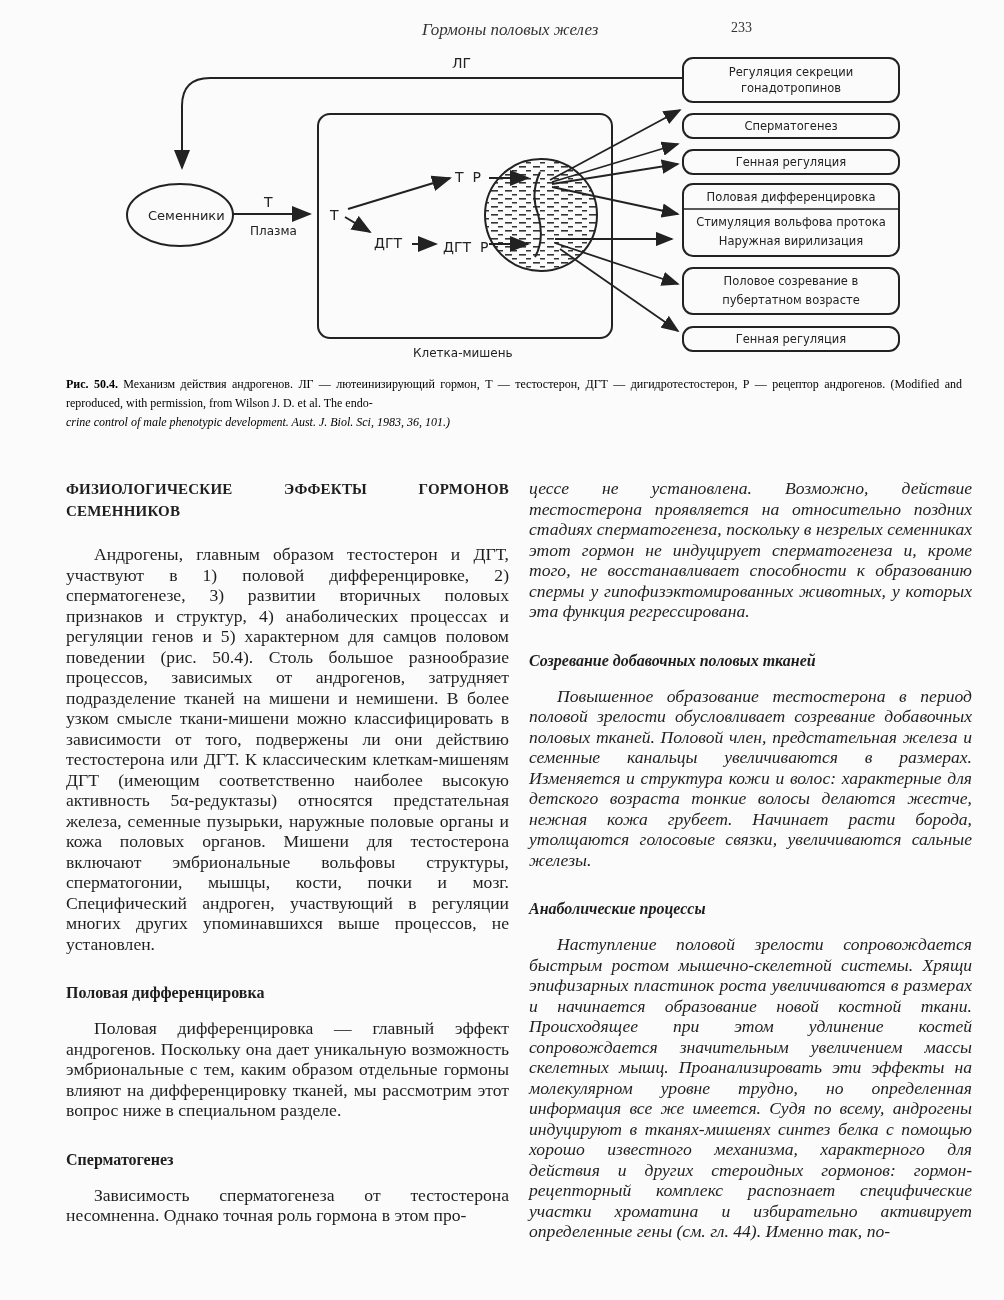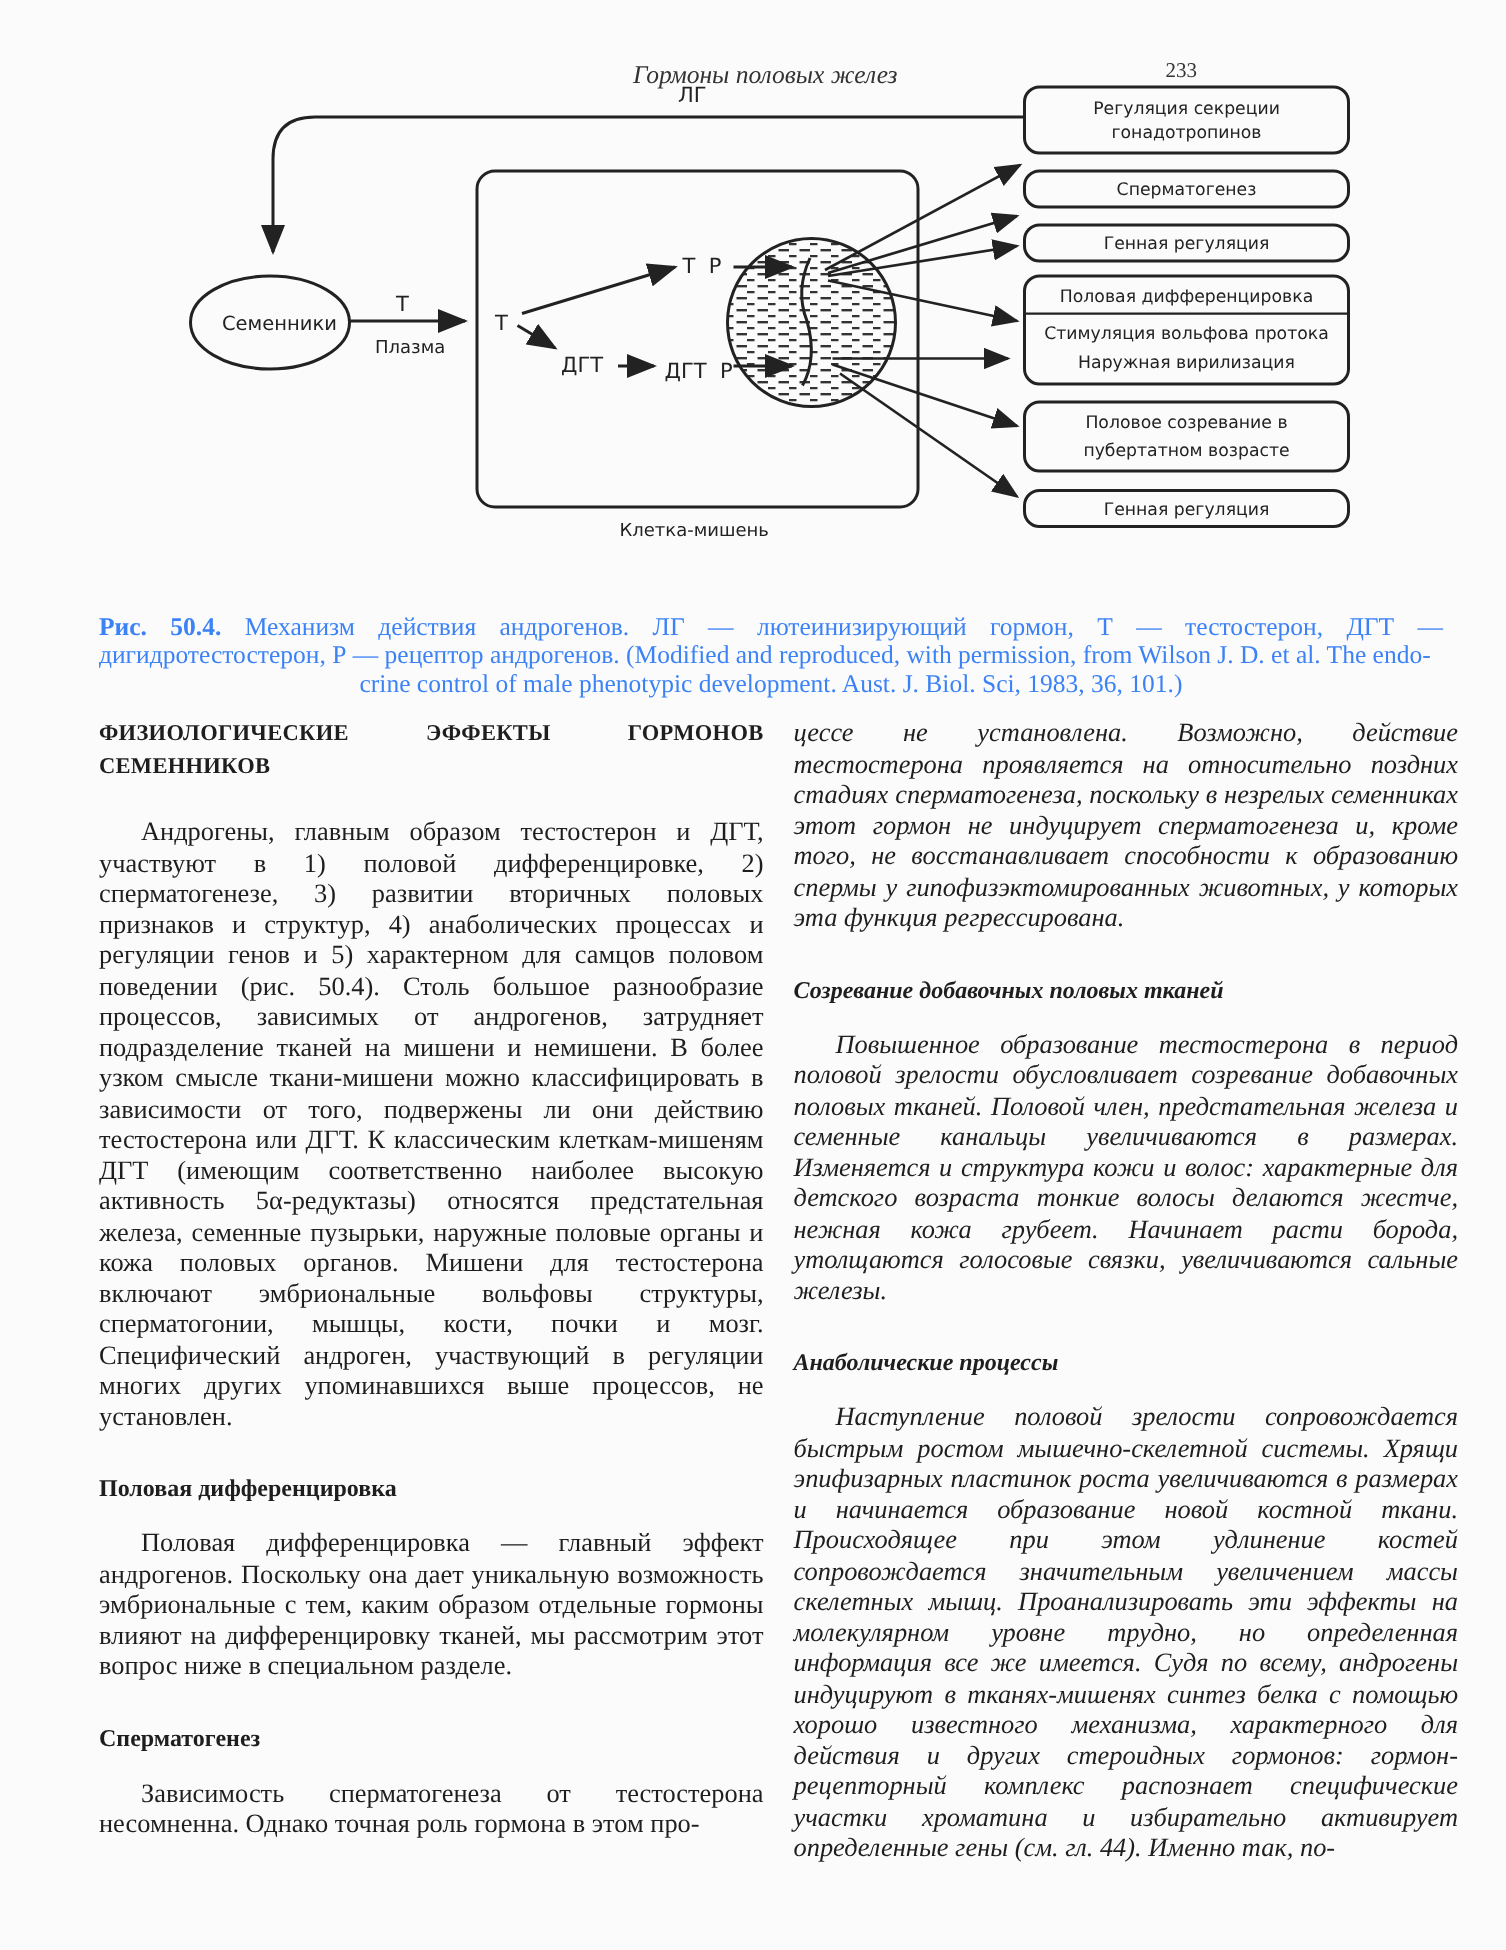--- a/index.html
+++ b/index.html
@@ -1,29 +1,29 @@
 <!DOCTYPE html>
 <html><head>
 <meta charset="utf-8">
 <style>
   html, body { margin: 0; padding: 0; background: #fbfbfb; }
   body { width: 1004px; height: 1300px; position: relative; overflow: hidden;
          font-family: "Liberation Serif", "DejaVu Serif", serif; color: #1e1e1e; }
-  .running-head { position: absolute; top: 40px; left: 0; width: 824px; height: 24px; padding-left: 46px; }
+  .running-head { position: absolute; top: 20px; left: 0; width: 824px; height: 24px; }
   .running-title { position: absolute; left: 422px; top: 0; font-style: italic; font-size: 17px; color: #333; }
   .page-num { position: absolute; right: 72px; top: 0; font-size: 14px; color: #333; }
 
   .figure { position: absolute; left: 0; top: 44px; width: 976px; height: 320px; }
   .figure svg { position: absolute; left: 0; top: 0; }
   .fig-text { font-family: "DejaVu Sans", "Liberation Sans", sans-serif; fill: #222; }
 
-  .caption { position: absolute; left: 66px; top: 408px; width: 896px; font-size: 17px; line-height: 19px;
-             text-align: justify; color: #3b82f6; }
+  .caption { position: absolute; left: 66px; top: 375px; width: 896px; font-size: 12px; line-height: 19px;
+             text-align: justify; color: #000000; }
   .caption .lbl { font-weight: bold; }
-  .caption .last { text-align: center; display: block; }
+  .caption .last { text-align: left; display: block; font-style: italic; }
 
   .col { position: absolute; width: 443px; font-size: 17.6px; line-height: 20.5px; text-align: justify; }
   .col-left { left: 66px; top: 478px; }
   .col-right { left: 529px; top: 478px; font-style: italic; }
   .col p { margin: 0; text-indent: 28px; }
   .col p.cont { text-indent: 0; }
   .section-title { font-weight: bold; font-size: 15px; line-height: 22px; margin: 0 0 22px 0; text-transform: uppercase; letter-spacing: 0.2px; }
   .subhead { font-weight: bold; font-size: 16px; margin: 28px 0 14px 0; line-height: 22px; }
 </style>
 </head>

